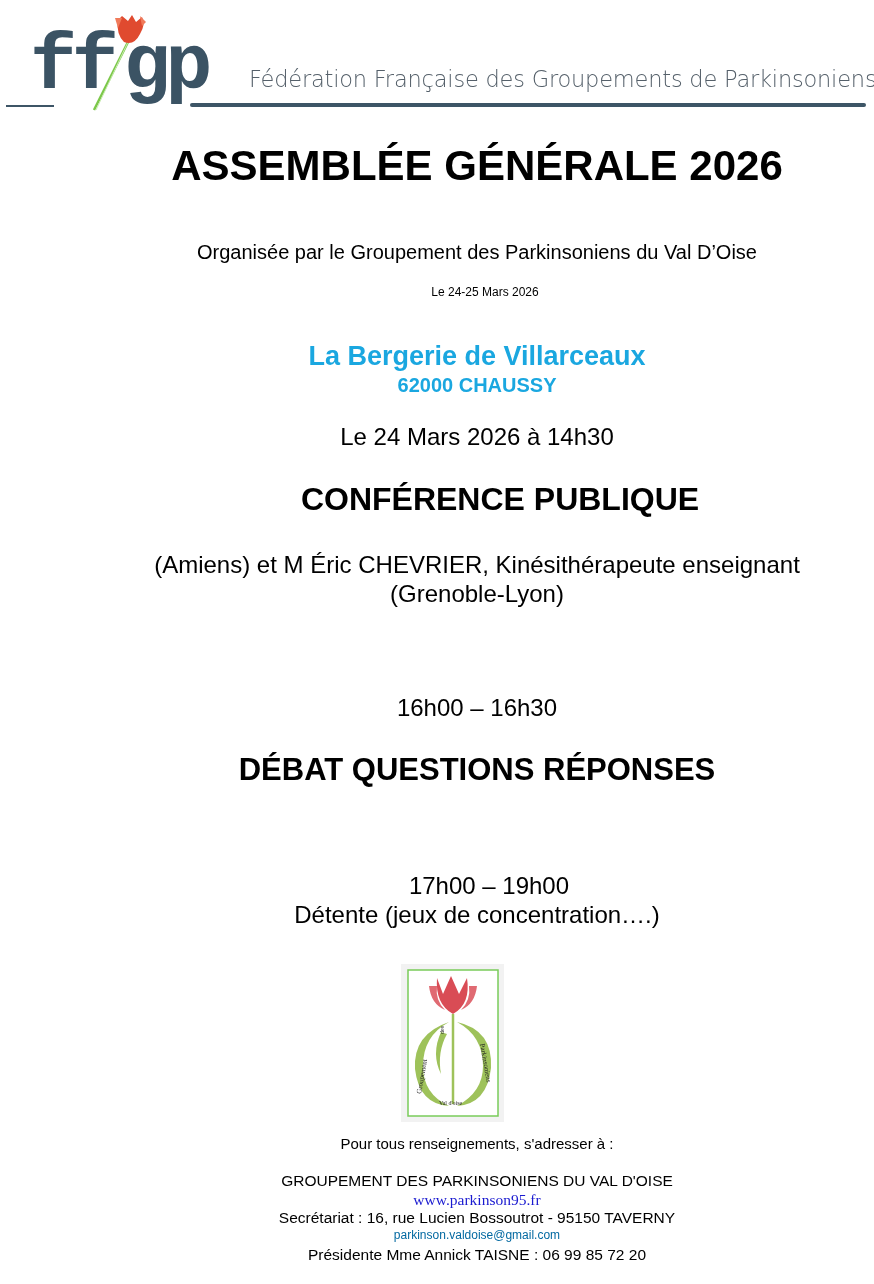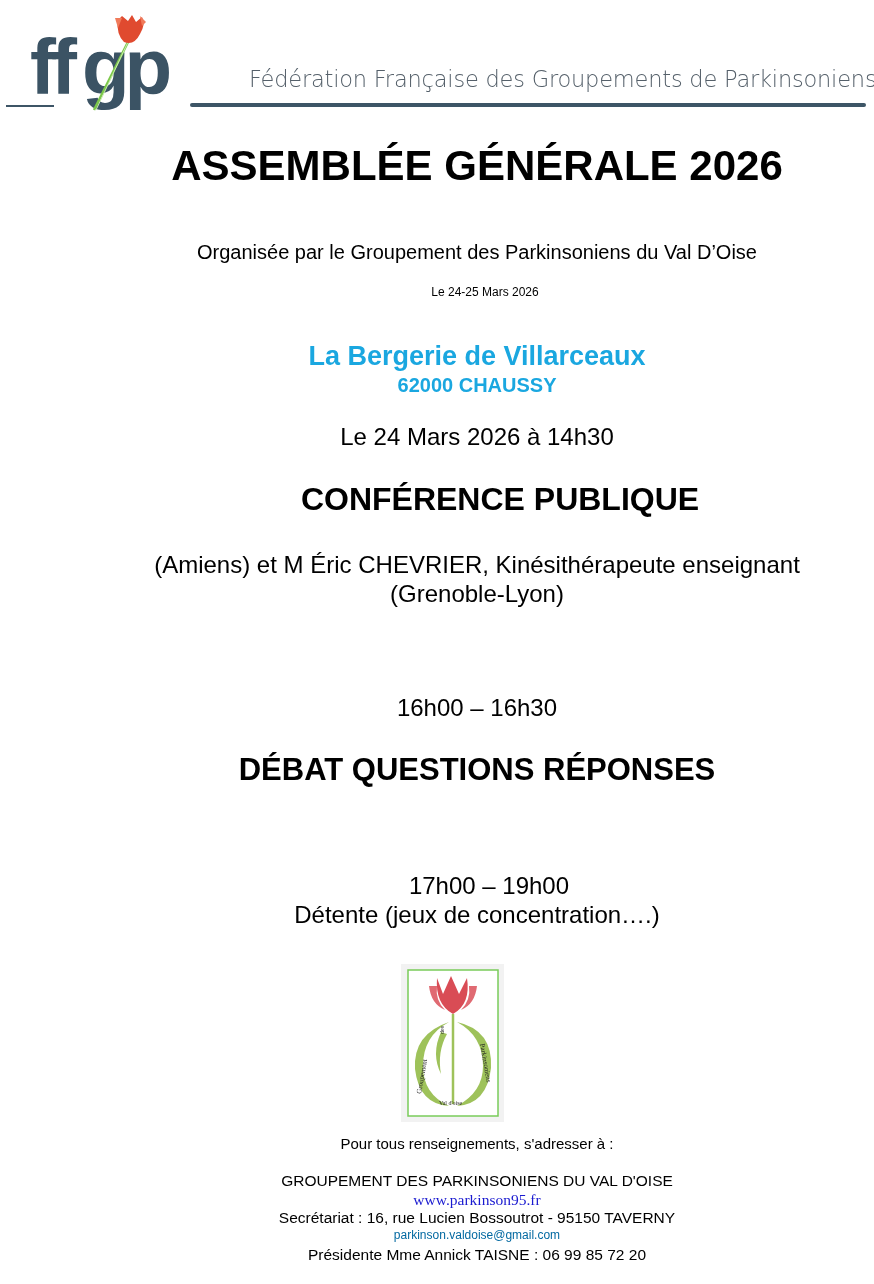--- a/index.html
+++ b/index.html
@@ -35,21 +35,21 @@
     .header-rule-right {
       position: absolute;
       left: 190px; top: 103px;
       width: 676px; height: 4px;
       background: #3d5566;
       border-radius: 2px;
     }
     .logo-letters {
       position: absolute;
       left: 30px; top: 28px;
-      font-family: Liberation Sans, sans-serif;
+      font-family: Liberation Mono, monospace;
       font-weight: bold;
       font-size: 78px;
       letter-spacing: -5px;
       color: #3b5364;
       line-height: 1;
     }
     .logo-letters .gap { display: inline-block; width: 10px; }
     .fed-title {
       position: absolute;
       left: 249px; top: 66px;

